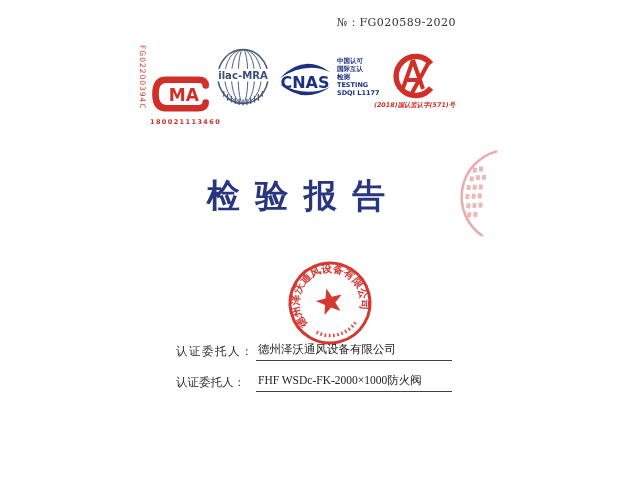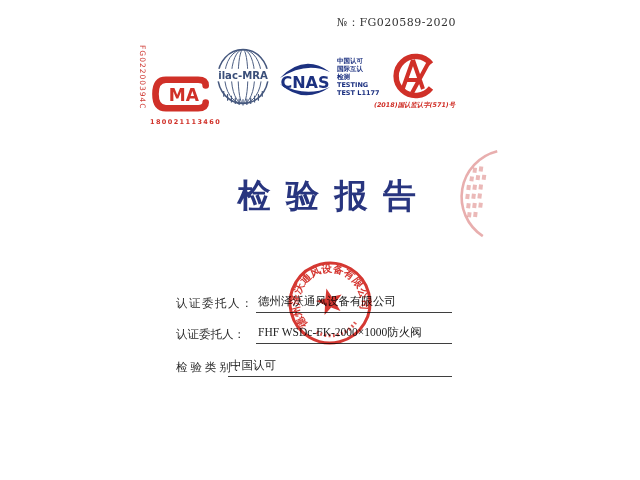--- a/index.html
+++ b/index.html
@@ -26,30 +26,30 @@
   .logo-cnas { position:absolute; left:278px; top:60px; }
   .cnas-desc {
     position:absolute; left:337px; top:57px; font-size:6.5px; line-height:8px;
     color:#1c3180; font-weight:bold; font-family:"DejaVu Sans", sans-serif;
   }
   .logo-cal { position:absolute; left:386px; top:53px; }
   .cal-number {
     position:absolute; left:374px; top:101px; font-size:6.4px; font-weight:bold;
     color:#d03028; font-family:"DejaVu Sans", sans-serif; white-space:nowrap;font-style:italic;
   }
-  .title-block { position:absolute; left:176px; top:174px; width:242px; text-align:right; }
+  .title-block { position:absolute; left:176px; top:174px; width:242px; text-align:center; }
   .title-zh {
     font-size:33px; font-weight:900; color:#28357f; letter-spacing:2px;
     font-family:"DejaVu Sans", sans-serif; white-space:nowrap;
   }
   .title-en {
     margin-top:7px; font-size:17px; font-weight:bold; color:#28357f;
     letter-spacing:3px; font-family:"Liberation Serif", serif;
   }
-  .field { position:absolute; left:0; width:640px; height:22px; }
+  .field { position:absolute; left:0; width:640px; height:22px;margin-top:48px; }
   .flabel {
     position:absolute; left:176px; top:0; font-size:11.5px; color:#2b2b2b;
     white-space:nowrap;
   }
   .flabel.sp1 { letter-spacing:1.5px; }
   .fvalue {
     position:absolute; top:-2px; font-size:11.5px; color:#222;
     border-bottom:1px solid #3f3f3f; padding:0 0 3px 2px; white-space:nowrap;
   }
   .field-1 { top:296px; } .field-1 .fvalue { left:256px; width:196px; }
@@ -107,21 +107,21 @@
     <path d="M2 18 Q 26 -7 52 12 Q 28 1 2 18 Z" fill="#1c3180"></path>
     <path d="M2 24 Q 26 45 52 27 Q 28 38 2 24 Z" fill="#1c3180"></path>
     <text x="27" y="28" text-anchor="middle" font-family="DejaVu Sans, sans-serif" font-size="16" font-weight="900" fill="#1c3180">CNAS</text>
   </svg>
 
   <div class="cnas-desc">
     <div>中国认可</div>
     <div>国际互认</div>
     <div>检测</div>
     <div>TESTING</div>
-    <div>TEST  L1177</div>
+    <div>SDQI  L1177</div>
   </div>
 
   <svg class="logo-cal" width="56" height="46" viewBox="0 0 56 46">
     <path d="M 45 11 A 19.5 19.5 0 1 0 45 35" fill="none" stroke="#d03028" stroke-width="5.5"></path>
     <path d="M27 7 L16 38 M27 7 L37 36 M20 27 L34 27 M44 7 L26 40" fill="none" stroke="#d03028" stroke-width="4"></path>
   </svg>
   <div class="cal-number">(2018)国认监认字(571)号</div>
 
   <div class="title-block">
     <div class="title-zh">检 验 报 告</div>

